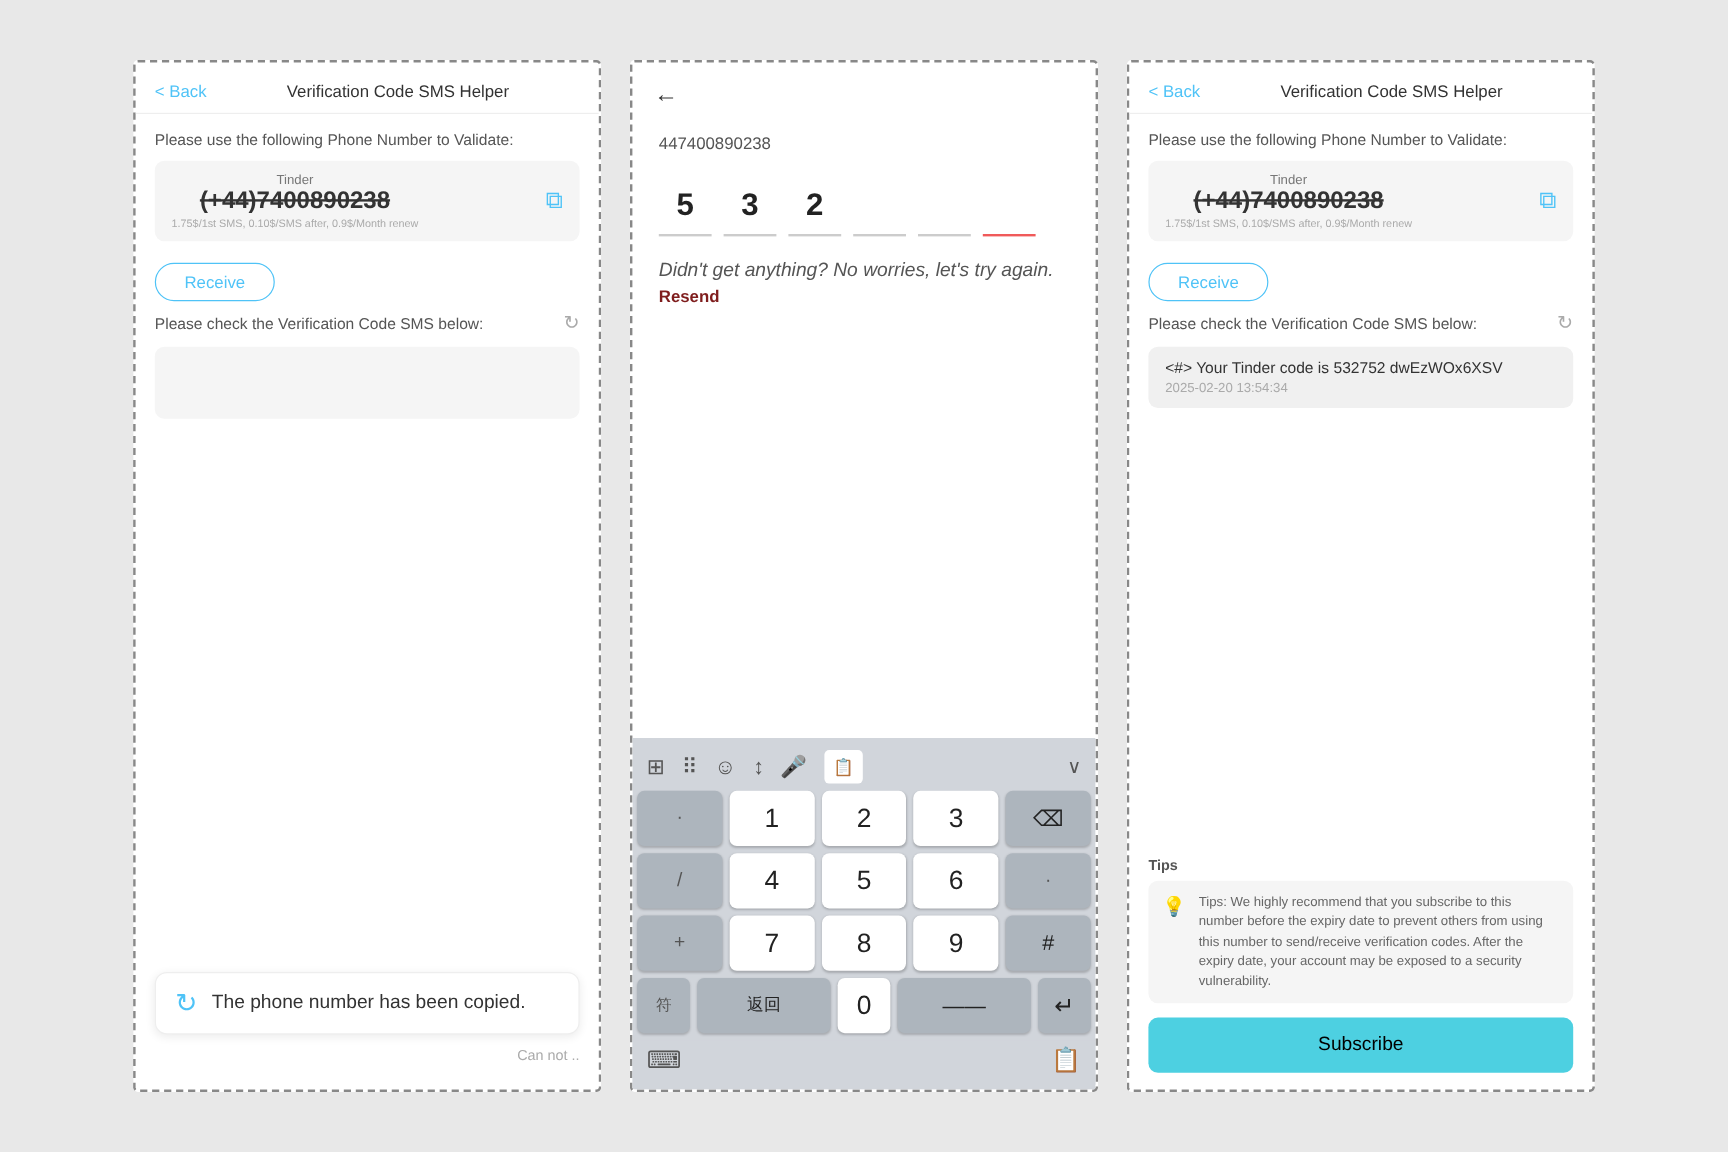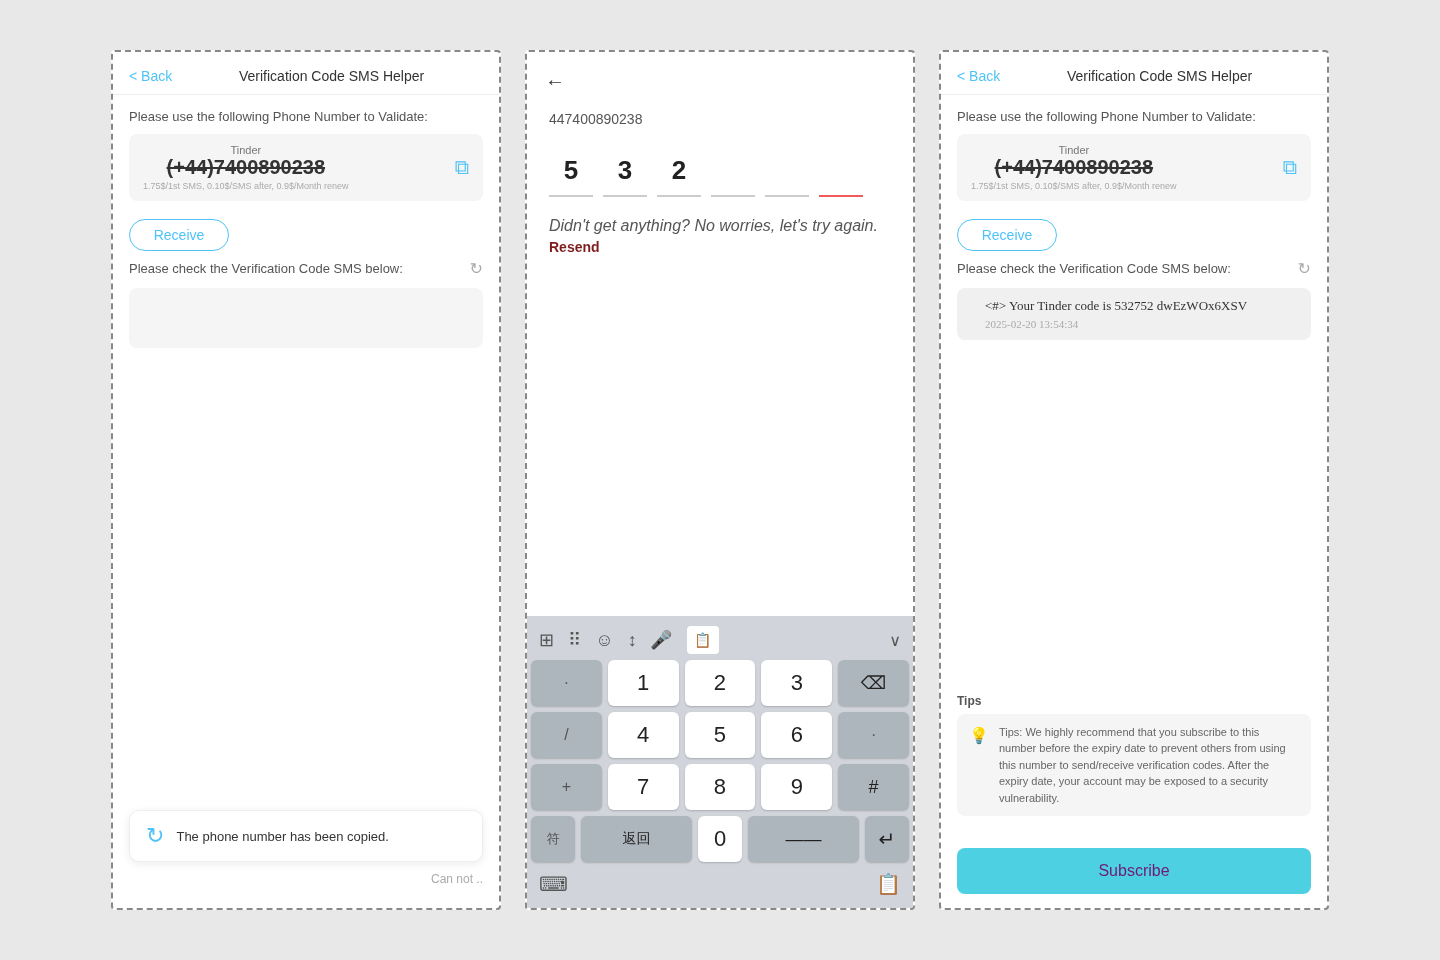--- a/index.html
+++ b/index.html
@@ -129,21 +129,21 @@
       align-items: center;
       gap: 12px;
       box-shadow: 0 2px 8px rgba(0,0,0,0.08);
       margin-bottom: 10px;
     }
     .p1-toast-icon {
       color: #4fc3f7;
       font-size: 22px;
     }
     .p1-toast-text {
-      font-size: 13px;
+      font-size: 16px;
       color: #333;
       text-align: center;
     }
     .p1-cannot-text {
       font-size: 12px;
       color: #aaa;
       margin-bottom: 8px;
       text-align: right;
     }
     .p1-new-number-btn {
@@ -403,23 +403,22 @@
       justify-content: space-between;
       margin-bottom: 10px;
     }
     .p3-refresh-icon {
       color: #aaa;
       font-size: 16px;
     }
     .p3-sms-box {
       background: #f0f0f0;
       border-radius: 8px;
-      padding: 10px 28px;
-      margin-bottom: 10px;
-      font-family: Liberation Serif, serif;
+      padding: 10px 14px;
+      margin-bottom: 10px;
     }
     .p3-sms-text {
       font-size: 13px;
       color: #333;
     }
     .p3-sms-time {
       font-size: 11px;
       color: #aaa;
       margin-top: 4px;
     }
@@ -444,29 +443,28 @@
       color: #4fc3f7;
       margin-top: 2px;
     }
     .p3-tips-text {
       font-size: 11px;
       color: #666;
       line-height: 1.5;
     }
     .p3-subscribe-btn {
       background: #4dd0e1;
-      color: #701a75;
+      color: #000000;
       border: none;
       border-radius: 8px;
       padding: 14px;
       font-size: 16px;
       font-weight: 500;
       width: 100%;
       text-align: center;
-      margin-top: 20px;
     }
   </style>
 </head>
 <body>
 
 <div class="phone-frame">
 
   <div class="p1-header">
     <div class="p1-back">&lt; Back</div>
     <div class="p1-title">Verification Code SMS Helper</div>

